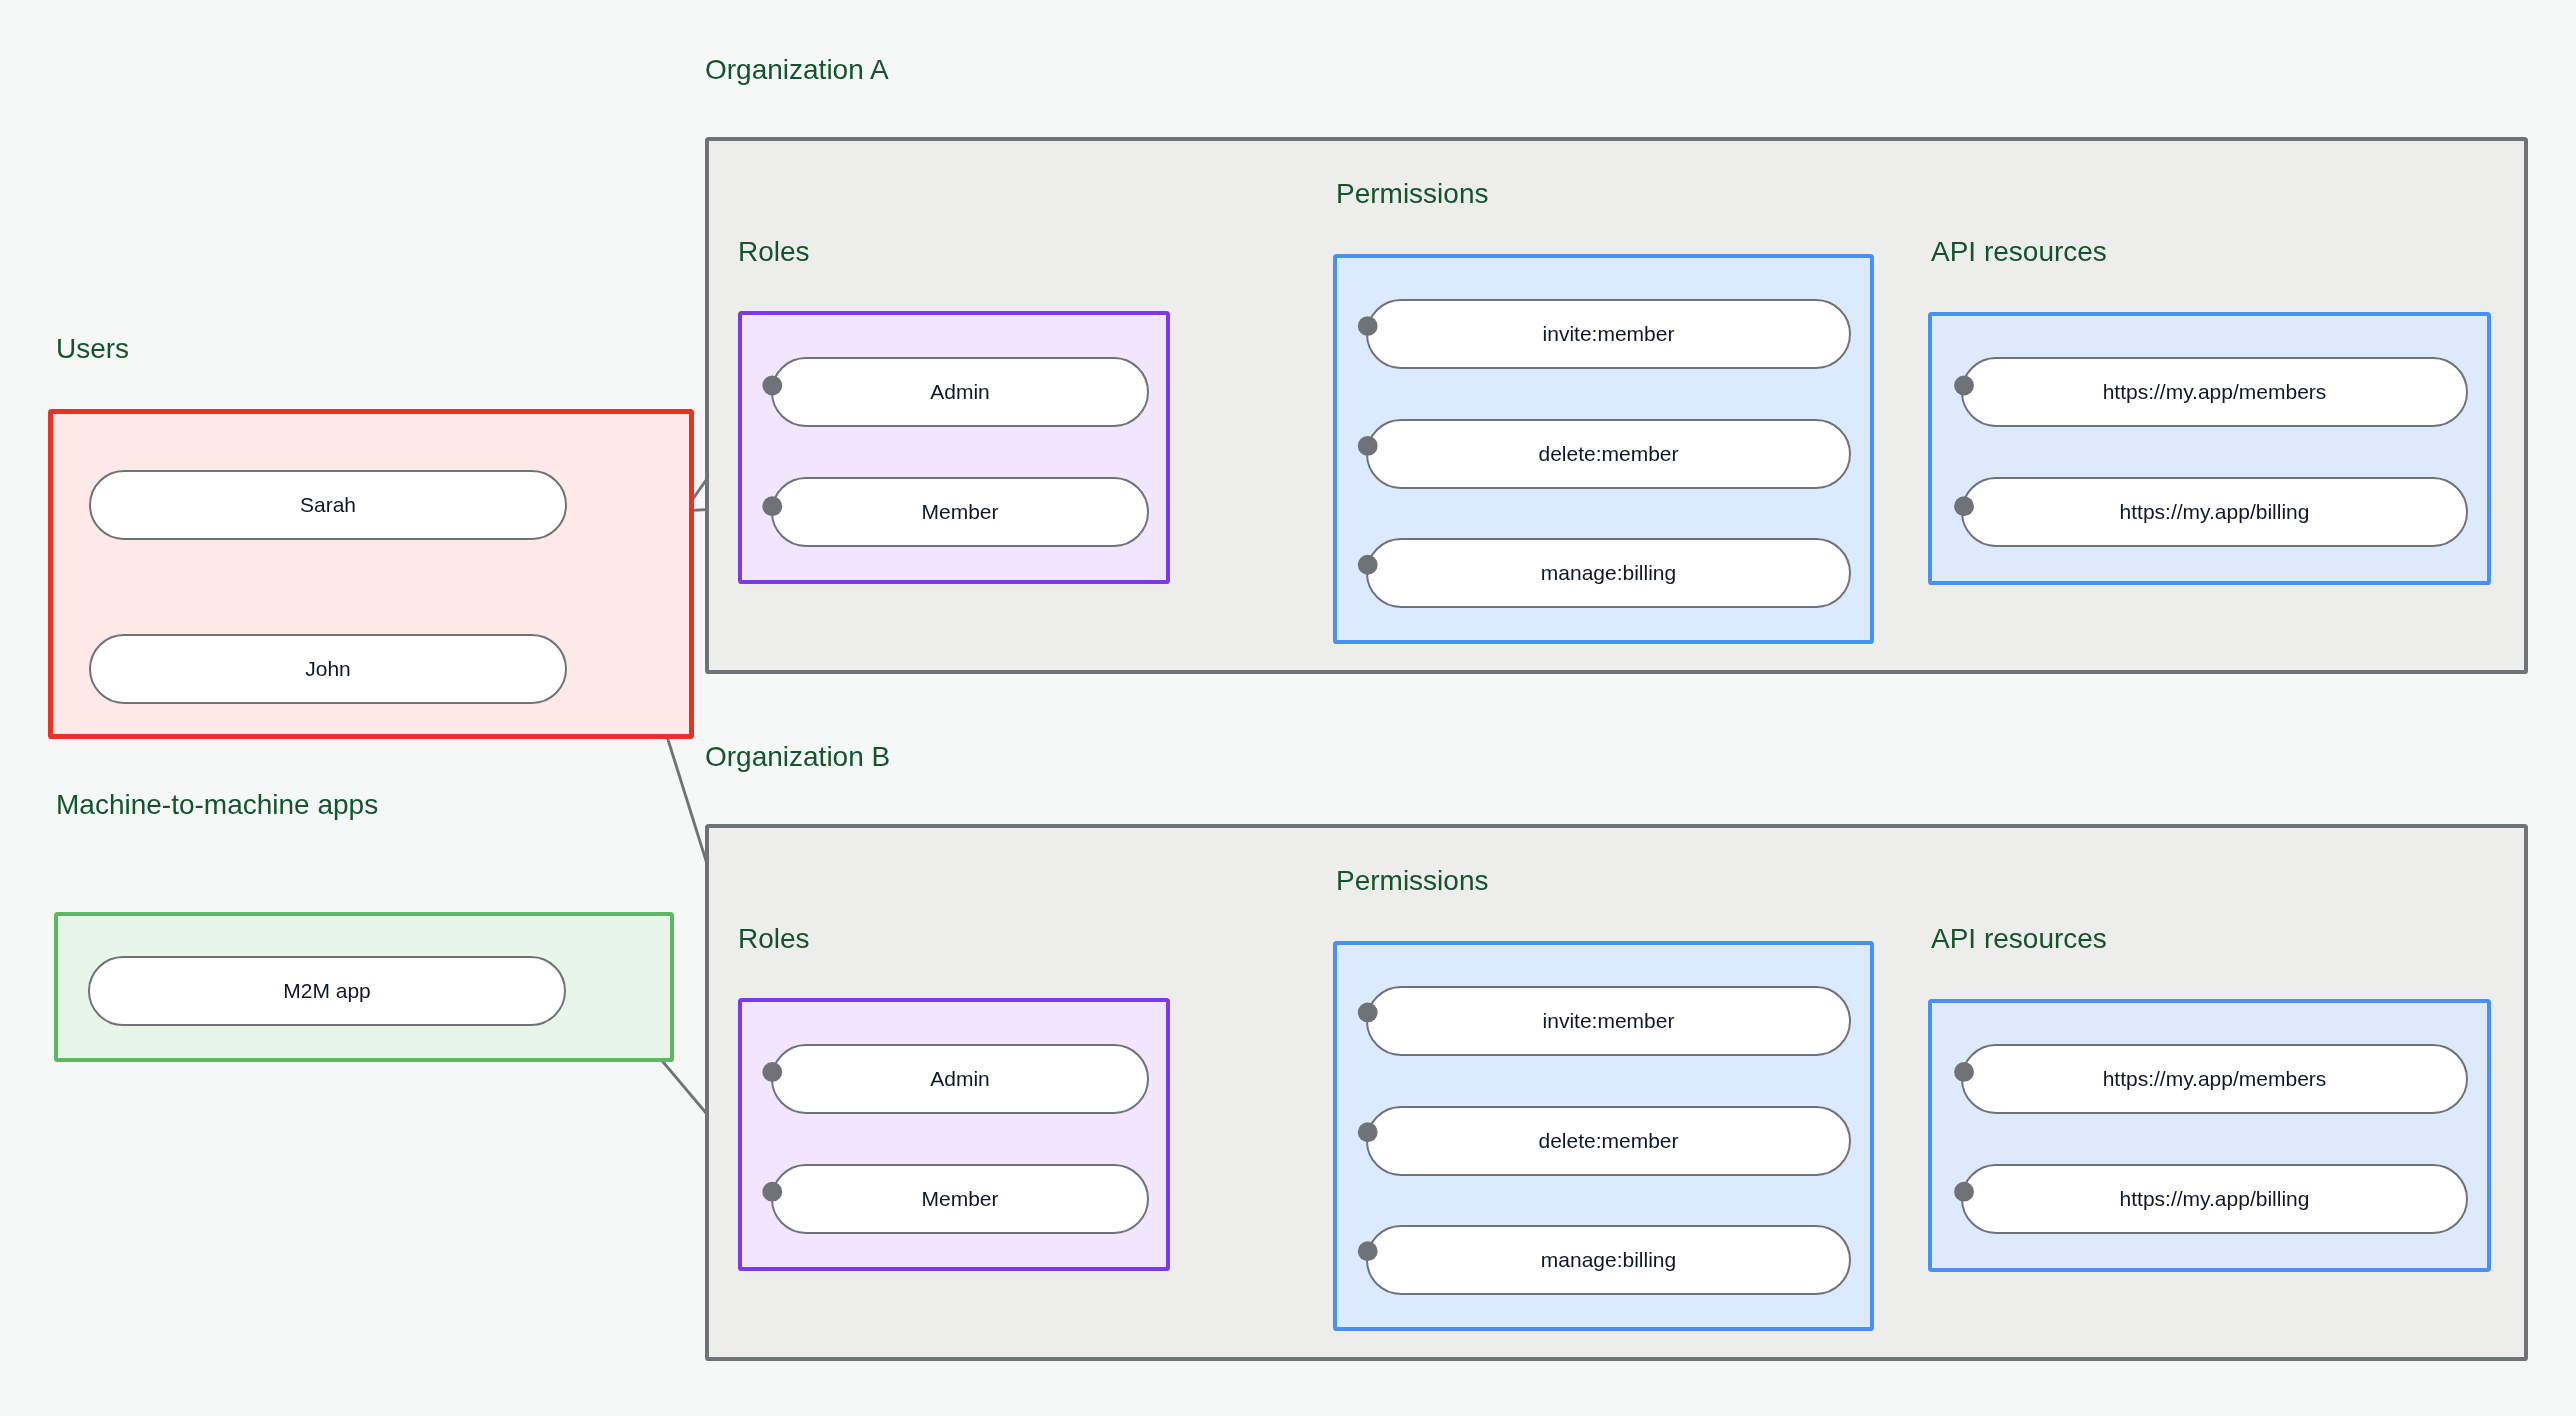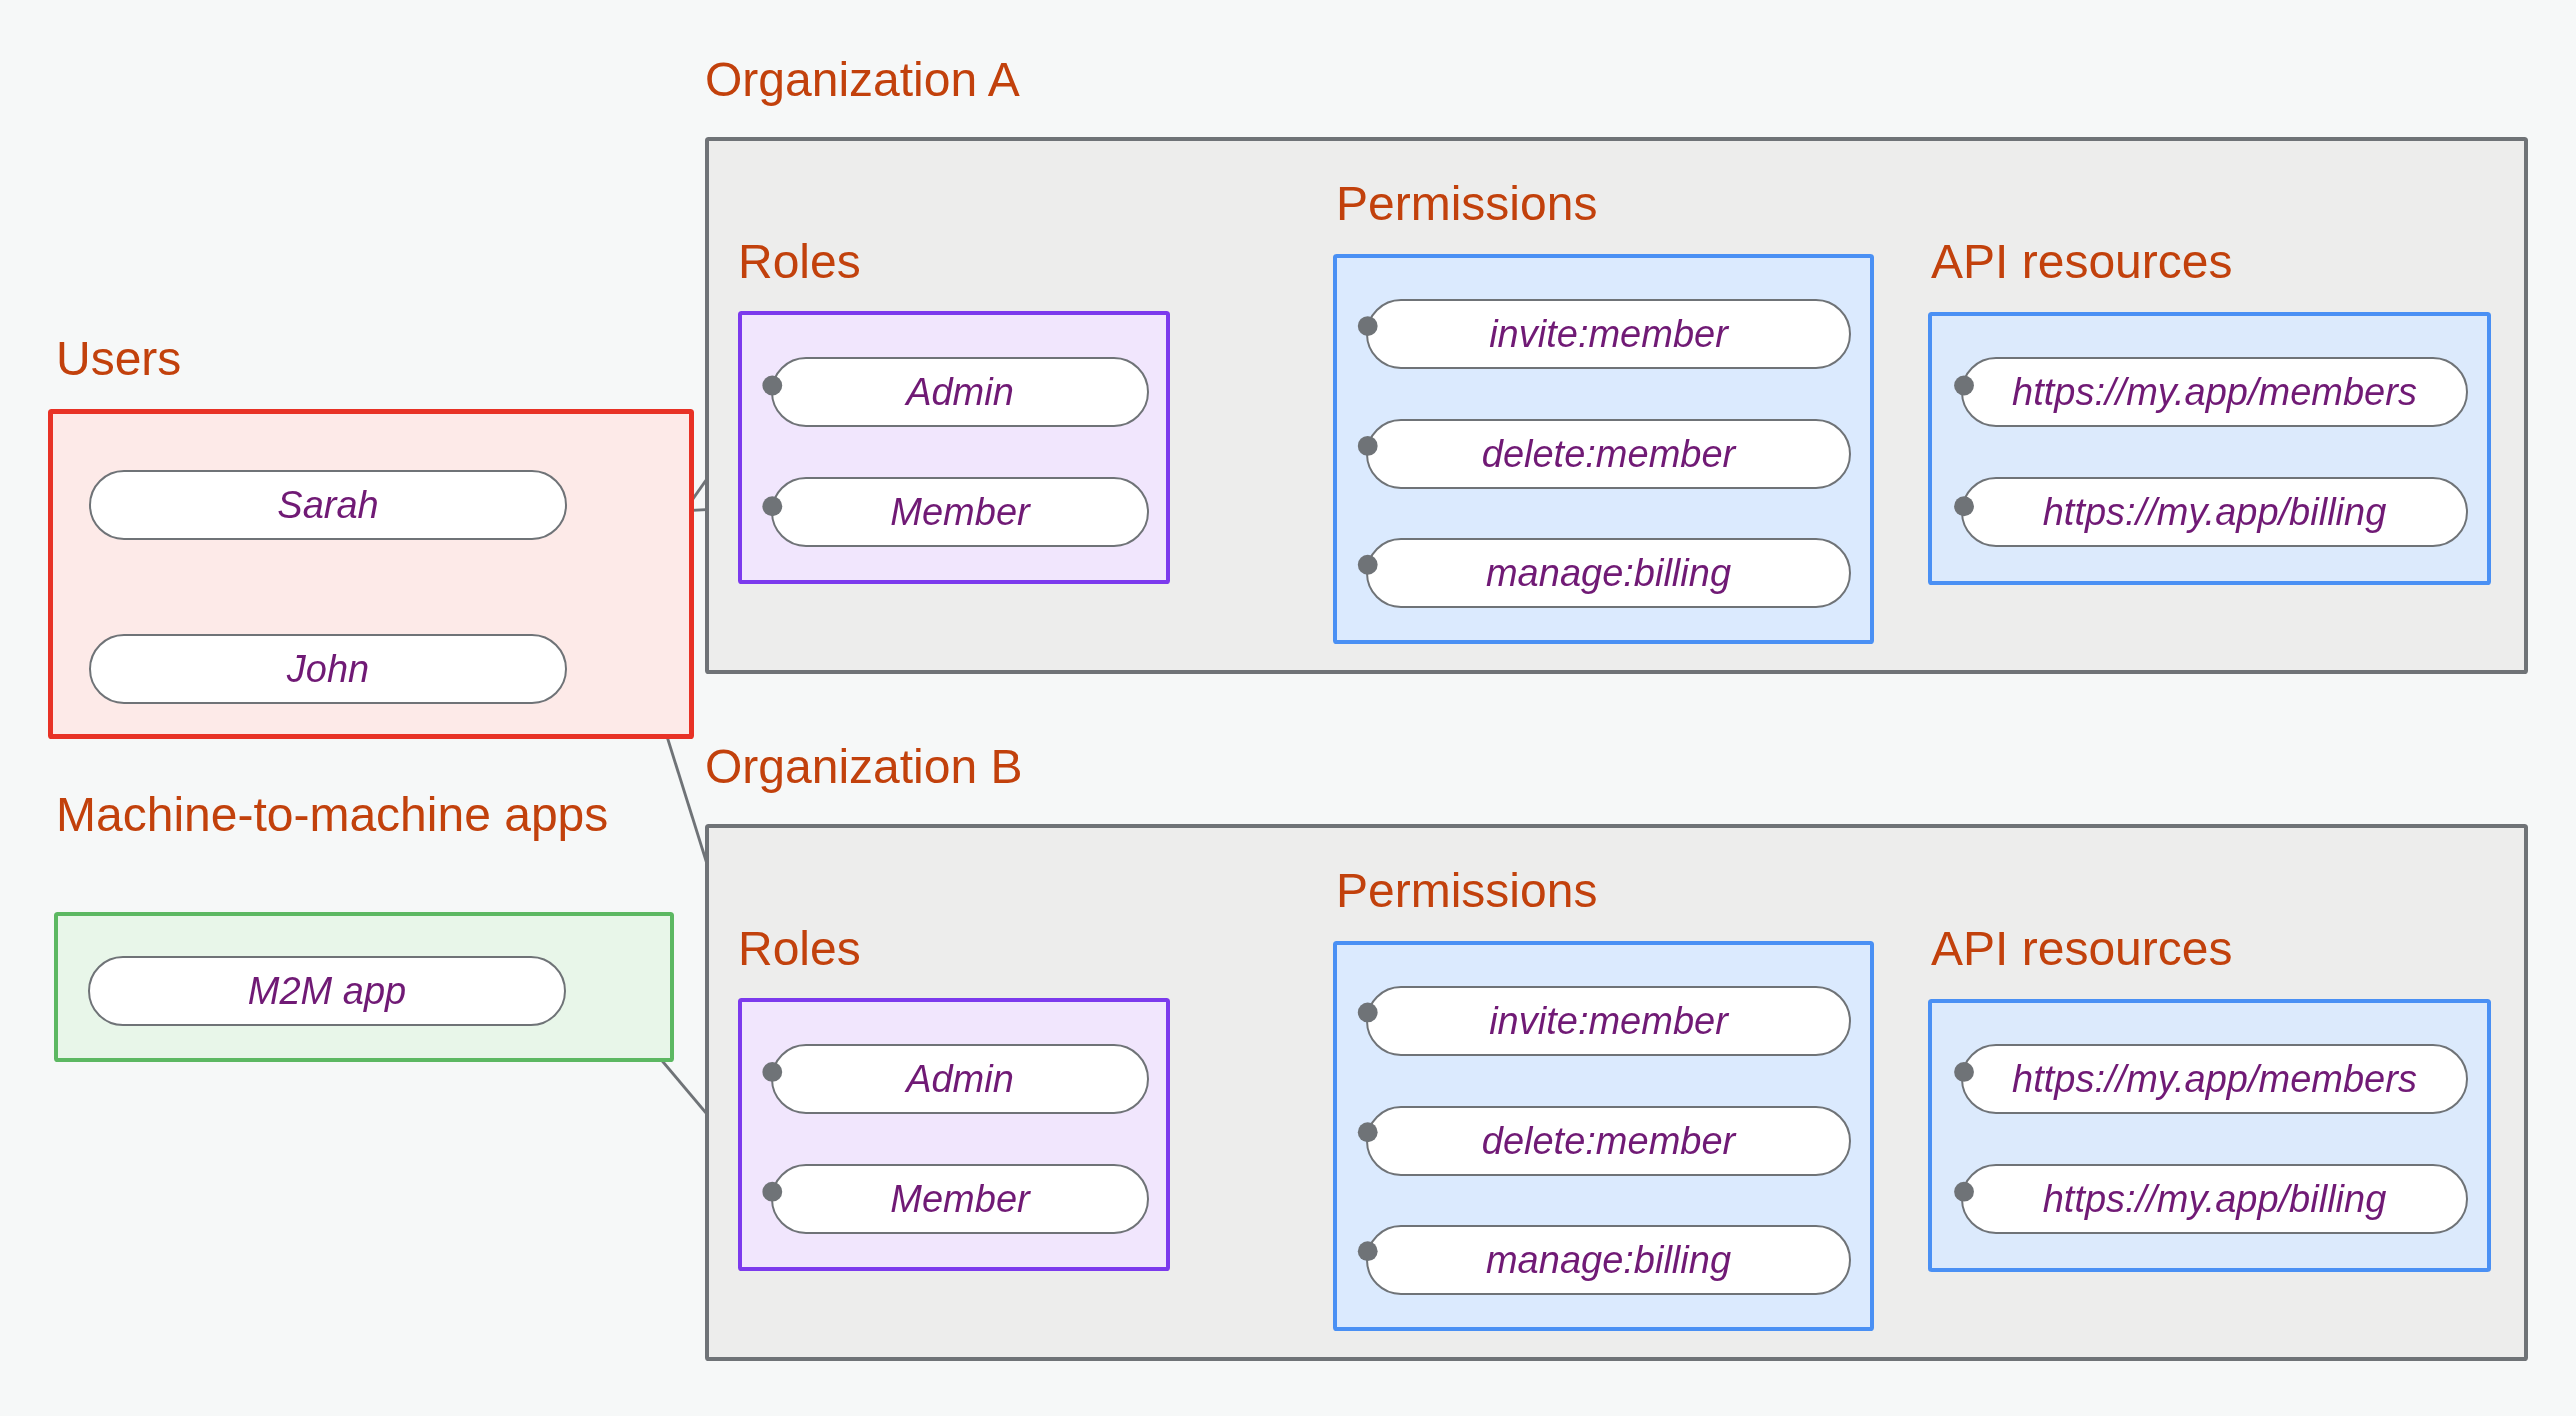--- a/index.html
+++ b/index.html
@@ -15,22 +15,22 @@
     position: relative;
     width: 2576px;
     height: 1416px;
     background: #f6f8f8;
     overflow: hidden;
   }
 
   
   .group-label {
     position: absolute;
-    font-size: 48px;
-    color: #c2410c;
+    font-size: 28px;
+    color: #14532d;
     line-height: 1;
     white-space: nowrap;
   }
 
   
   .org-box {
     position: absolute;
     background: #ededec;
     border: 4.5px solid #6f7377;
     border-radius: 3.6px;
@@ -76,24 +76,23 @@
   
   .pill {
     position: absolute;
     background: #ffffff;
     border: 2.7px solid #6f7377;
     border-radius: 36px;
     box-sizing: border-box;
     display: flex;
     align-items: center;
     justify-content: center;
-    font-size: 38px;
-    color: #701a75;
+    font-size: 21px;
+    color: #0f172a;
     white-space: nowrap;
-    font-style: italic;
   }
 
   
   #edges {
     position: absolute;
     left: 0; top: 0;
     width: 2576px;
     height: 1416px;
     pointer-events: none;
   }

